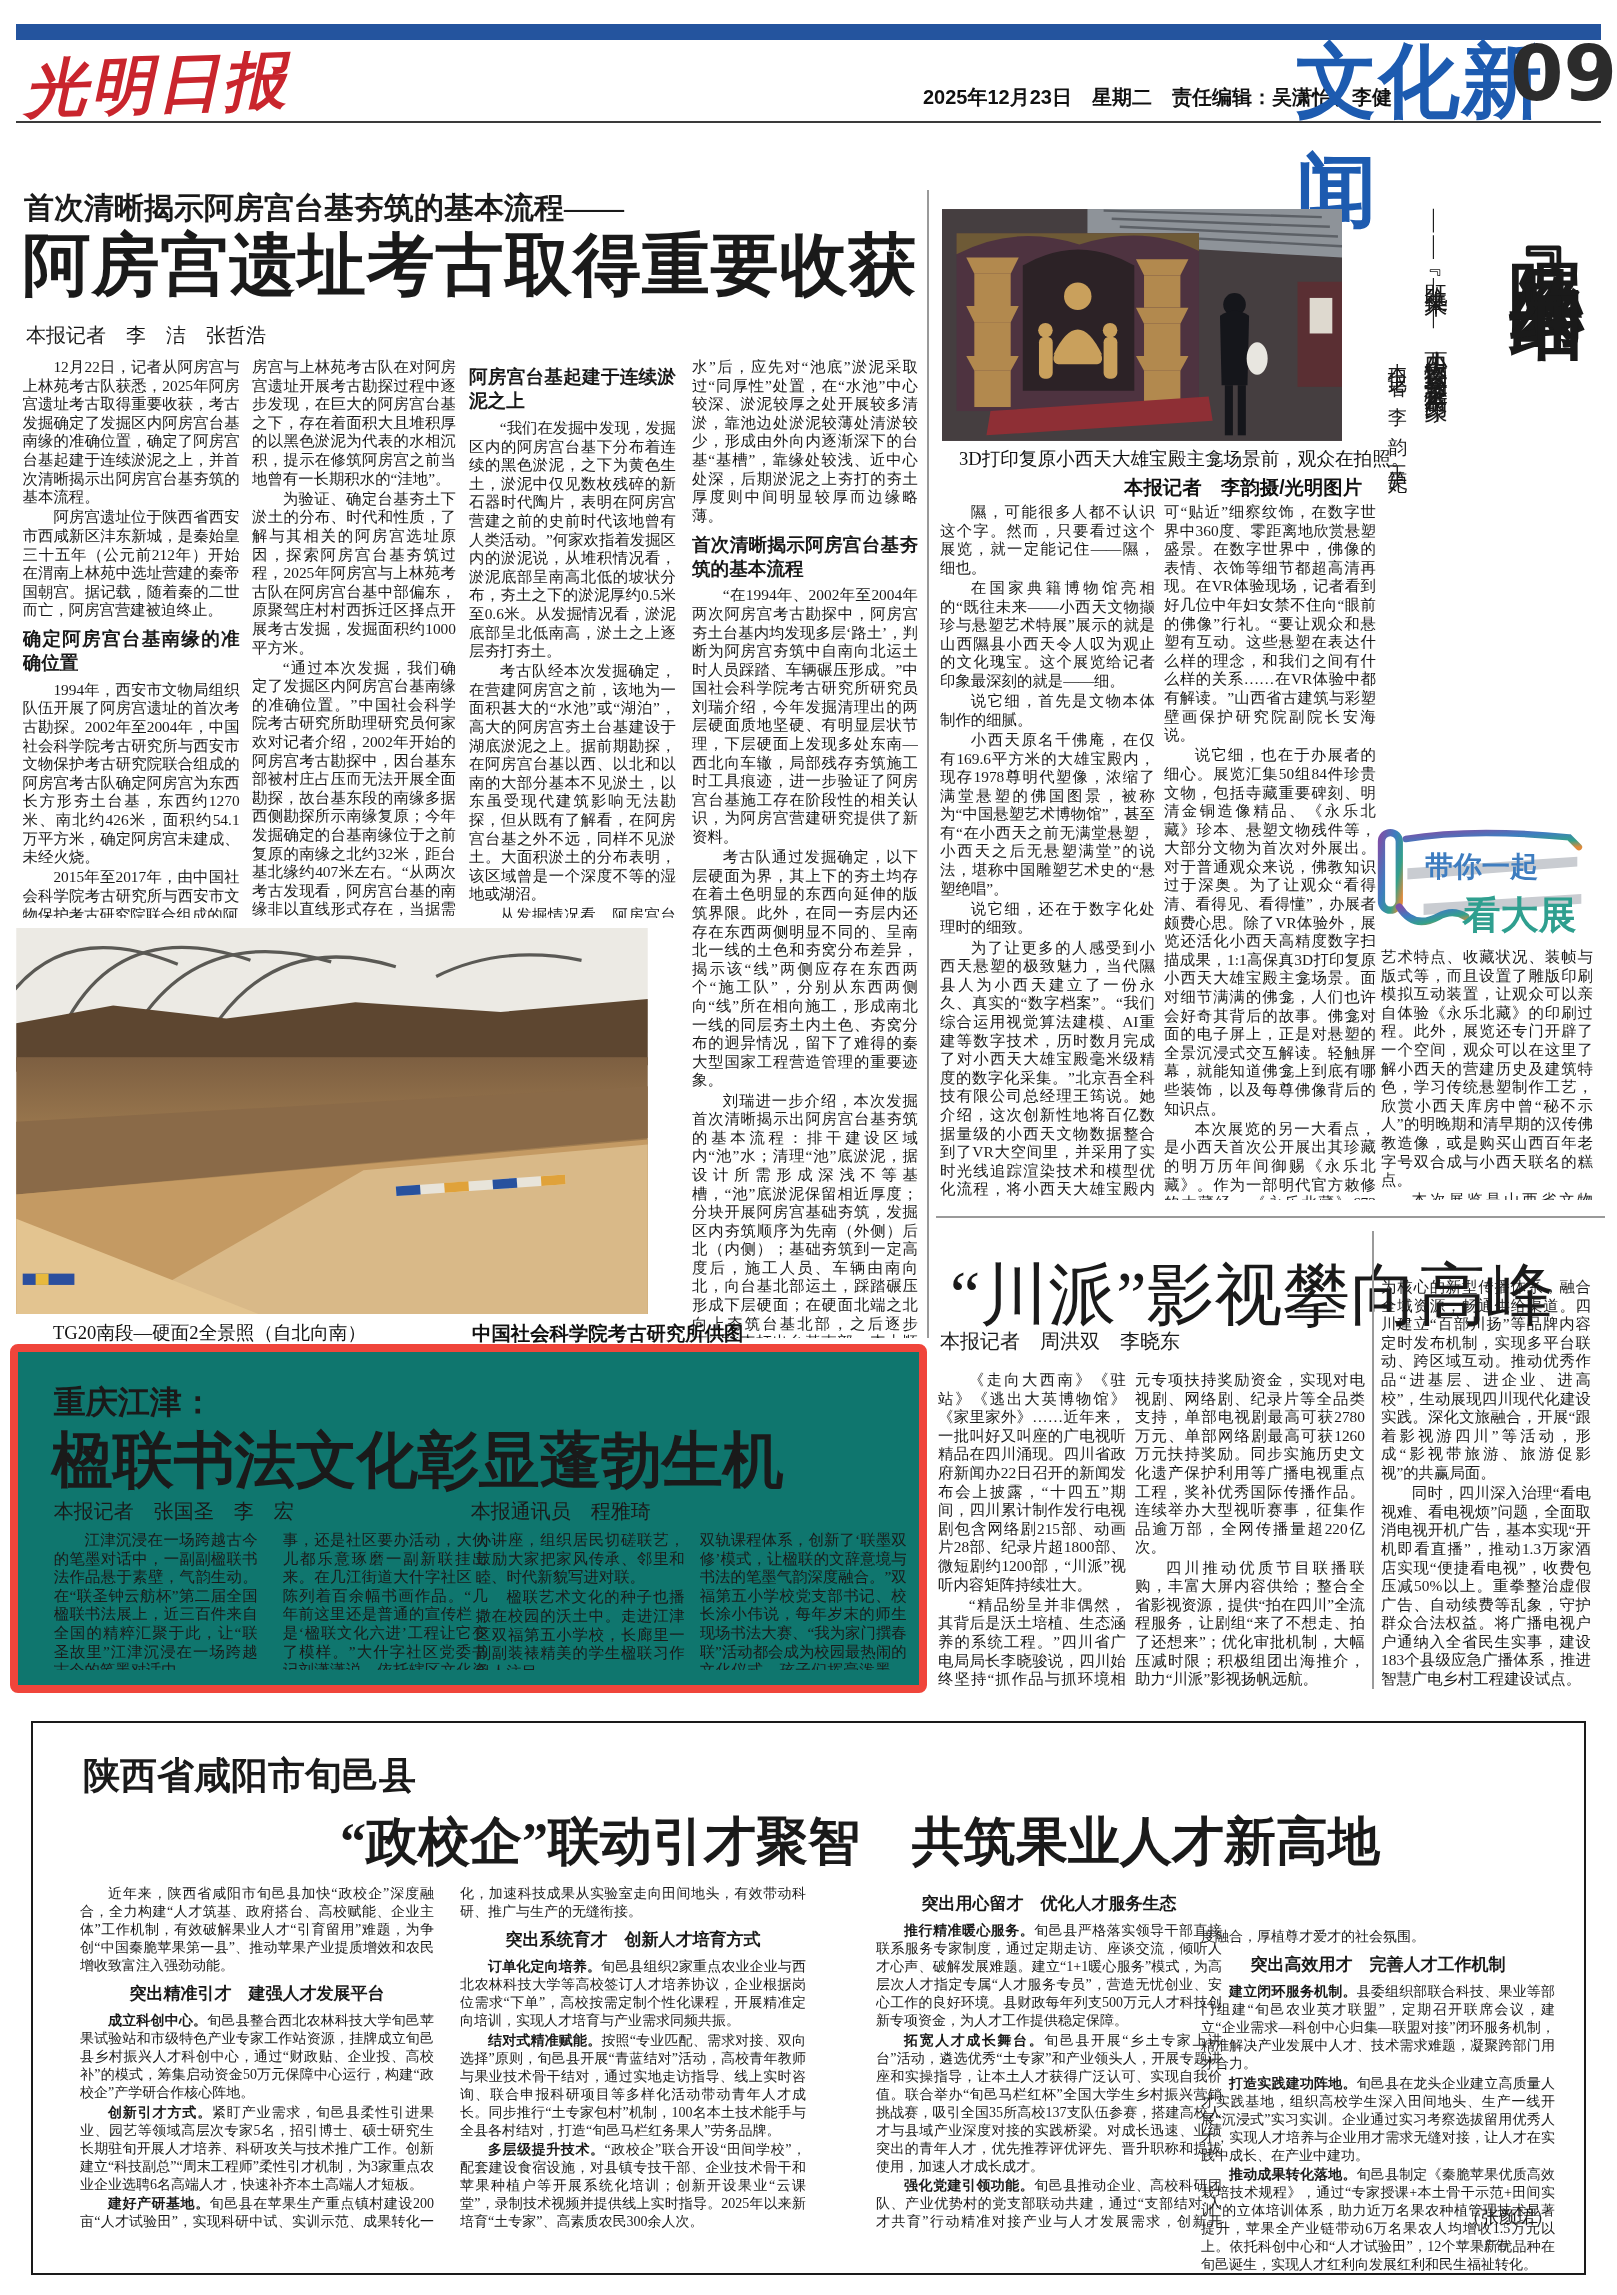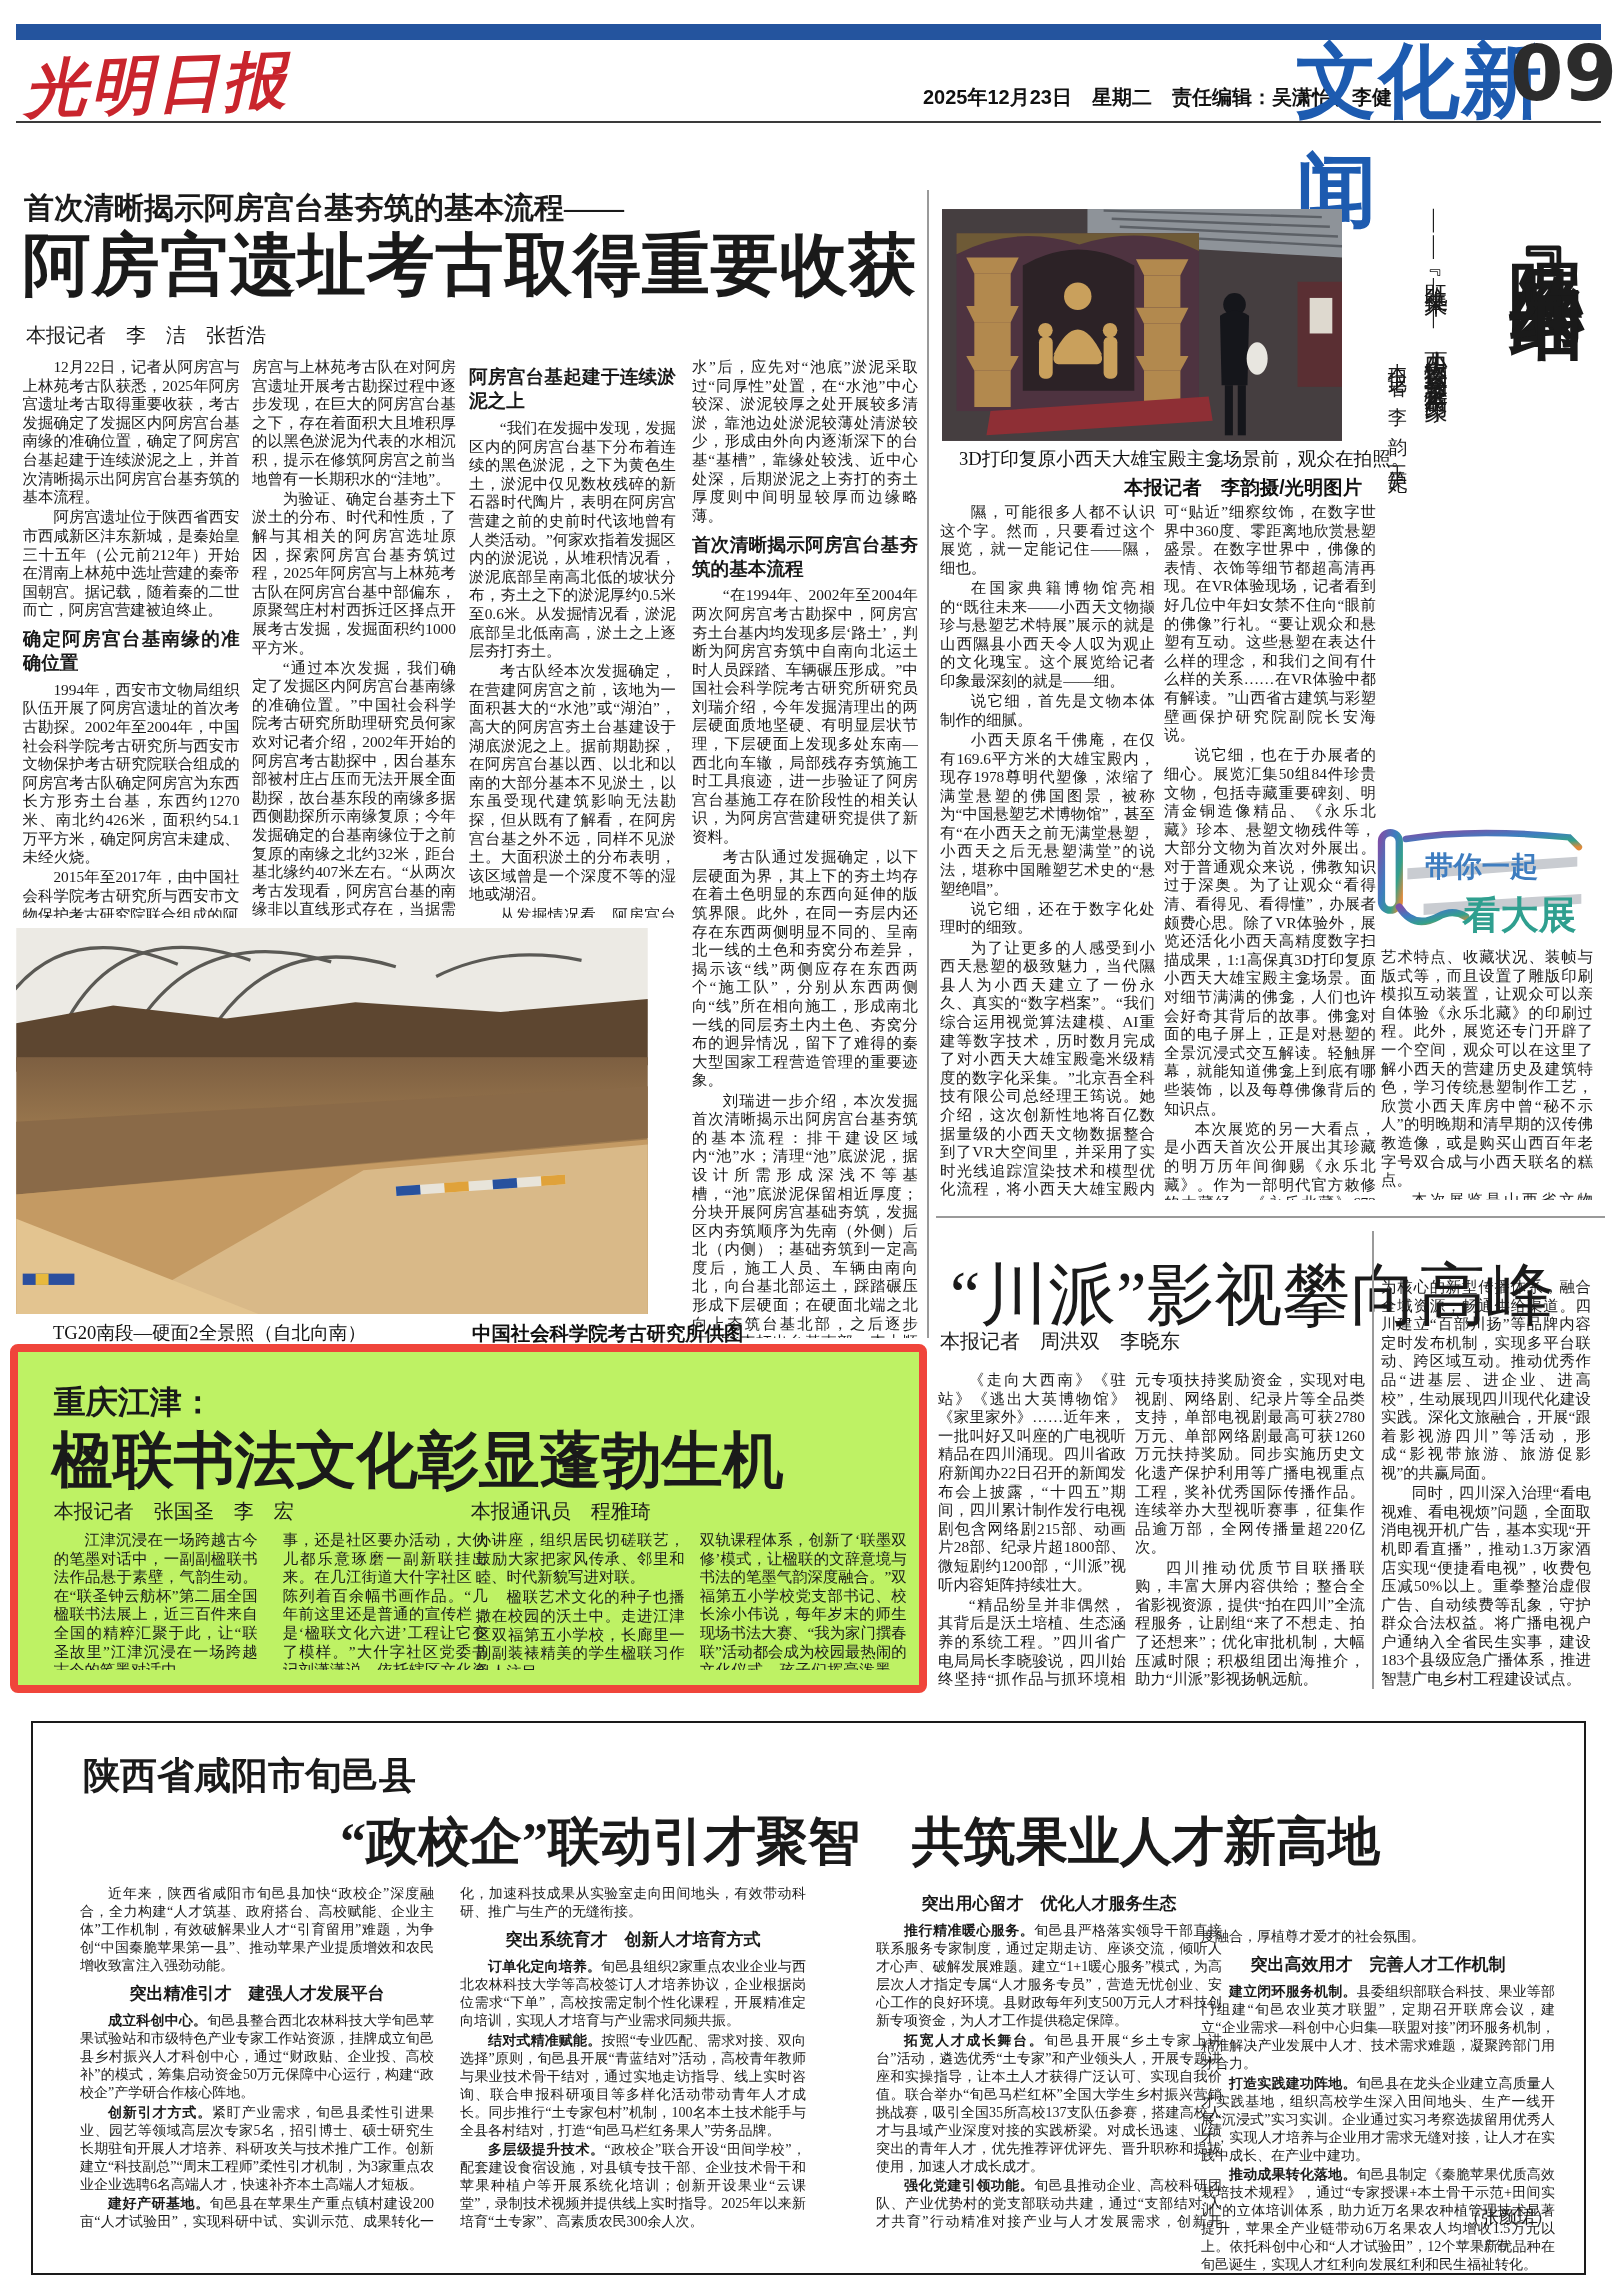--- a/index.html
+++ b/index.html
@@ -18,21 +18,21 @@
   .kicker{font-size:30px;font-weight:bold;}
   .headline-main{font-size:68px;font-weight:900;letter-spacing:0.8px;white-space:nowrap;}
   .byline{font-size:20px;}
   .col{overflow:hidden;text-align:justify;font-size:15.4px;line-height:18.6px;}
   .col p{margin:0 0 1.6px 0;text-indent:2em;}
   .col p.cont{text-indent:0;}
   .sub-h{font-weight:bold;font-size:18.6px;line-height:24px;margin:7.3px 0 5.7px 0;text-indent:0;}
   .caption{font-size:18.6px;color:#111;}
   .caption.b{font-weight:bold;font-family:"Liberation Sans",sans-serif;font-size:19.4px;}
   
-  .redbox{border:8px solid #f0453b;border-radius:8px;background:#bef264;}
+  .redbox{border:8px solid #f0453b;border-radius:8px;background:#0f766e;}
   .jj-kicker{font-size:32px;font-weight:bold;}
   .jj-headline{font-size:61px;font-weight:900;white-space:nowrap;}
   
   .vert{writing-mode:vertical-rl;}
   .xx-title{font-size:74px;font-weight:900;letter-spacing:6.5px;}
   .xx-sub{font-size:23.4px;letter-spacing:3.2px;}
   .xx-byline{font-size:19.4px;letter-spacing:4.9px;}
   .cp-headline{font-size:68px;font-weight:400;white-space:nowrap;margin-left:12px;}
   
   .adbox{border:2.4px solid #1a1a1a;background:#fff;}

